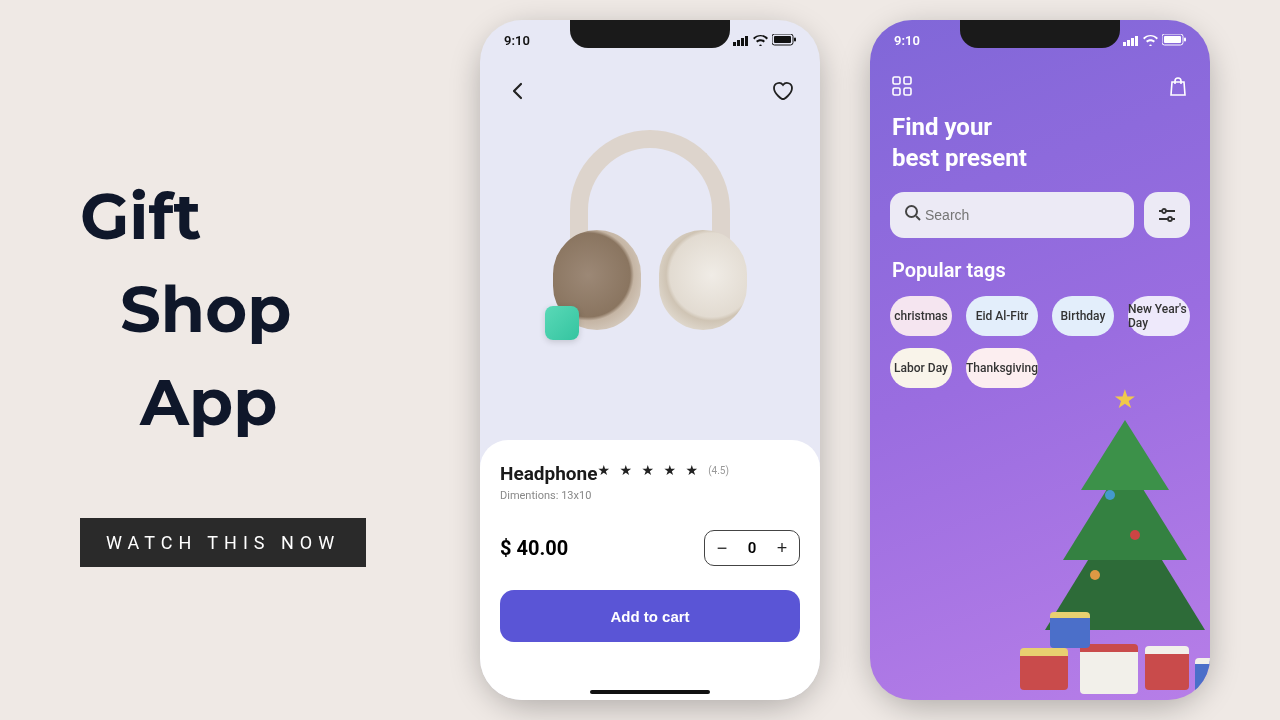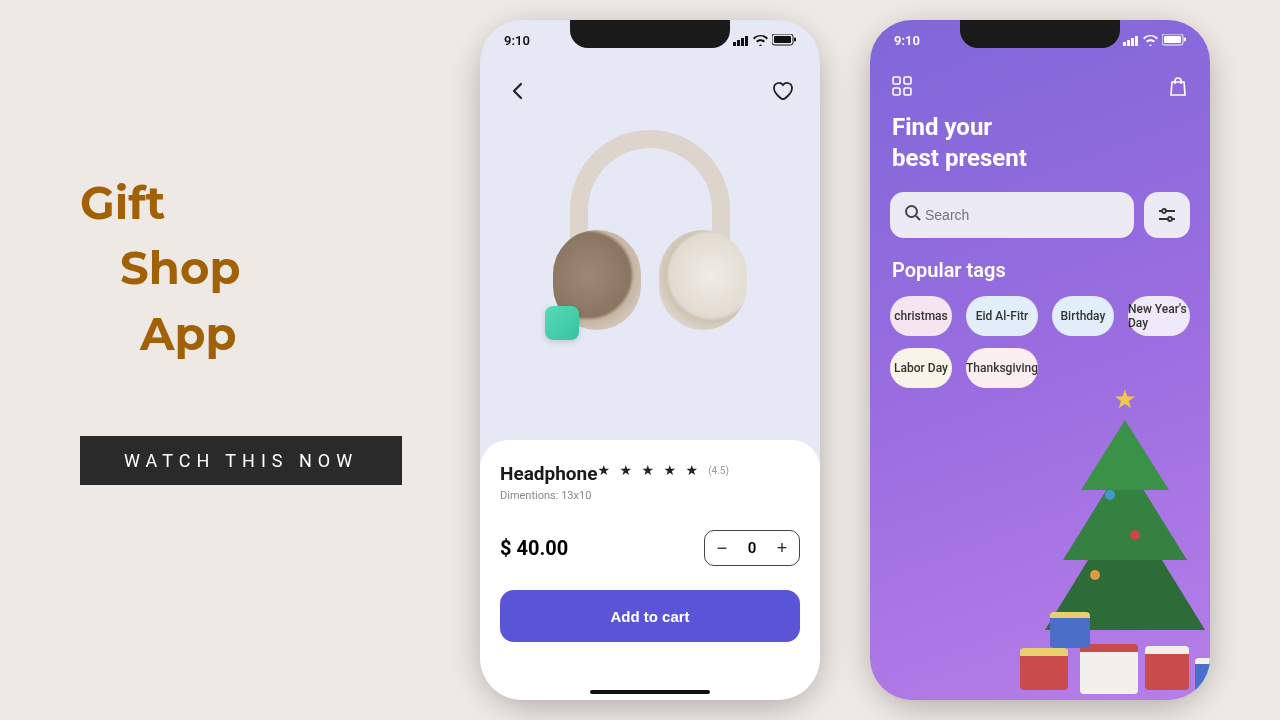--- a/index.html
+++ b/index.html
@@ -5,28 +5,28 @@
   * { box-sizing: border-box; margin: 0; padding: 0; }
   body {
     width: 1280px; height: 720px;
     background: #efe9e5;
     font-family: -apple-system, BlinkMacSystemFont, "Segoe UI", Roboto, sans-serif;
     position: relative; overflow: hidden;
   }
   .left-col {
     position: absolute; left: 80px; top: 170px;
   }
-  .headline { font-size: 45px; font-weight: 700; color: #a16207; line-height: 1.45; font-family: "Montserrat", -apple-system, sans-serif; }
+  .headline { font-size: 64px; font-weight: 700; color: #0f172a; line-height: 1.45; font-family: "Montserrat", -apple-system, sans-serif; }
   .headline .l2 { padding-left: 40px; display:block;}
   .headline .l3 { padding-left: 60px; display:block;}
   .cta {
     margin-top: 70px; display: inline-block;
     background: #2a2a2a; color: #fff;
     font-size: 18px; letter-spacing: 6px; font-weight: 400;
-    padding: 14px 44px;
+    padding: 14px 26px;
   }
 
   .phone {
     position: absolute;
     width: 340px; height: 680px;
     border-radius: 52px;
     background: #1a1a1a;
     padding: 0;
     box-shadow: 0 8px 30px rgba(0,0,0,.25), inset 0 0 0 3px #3a3a3a;
   }

